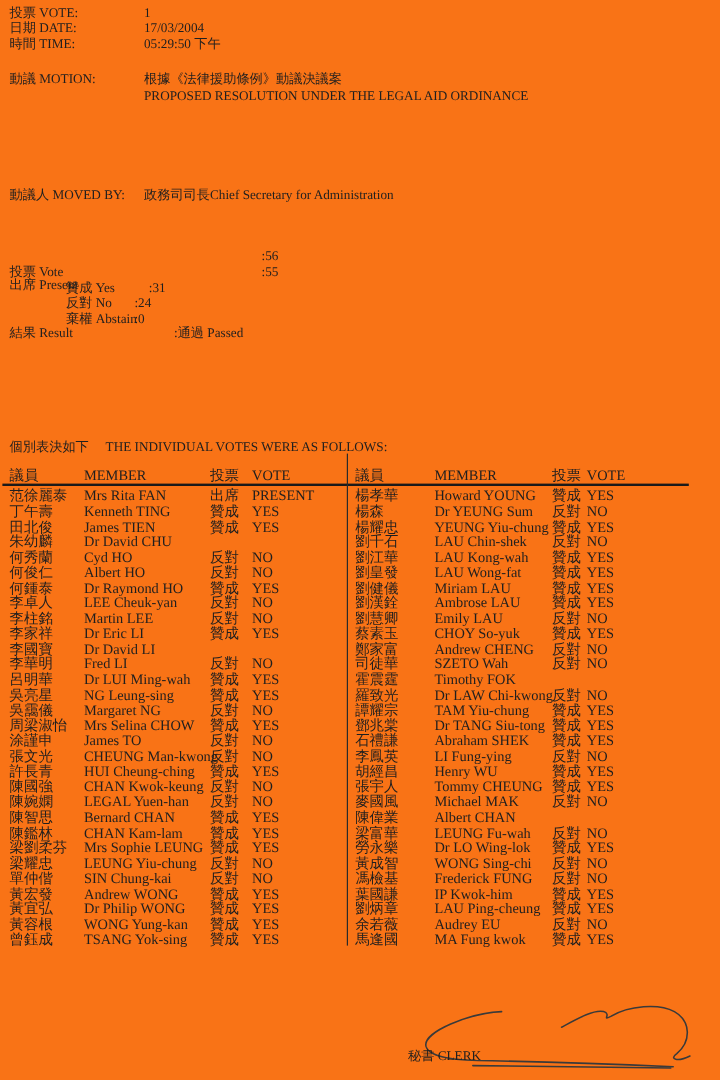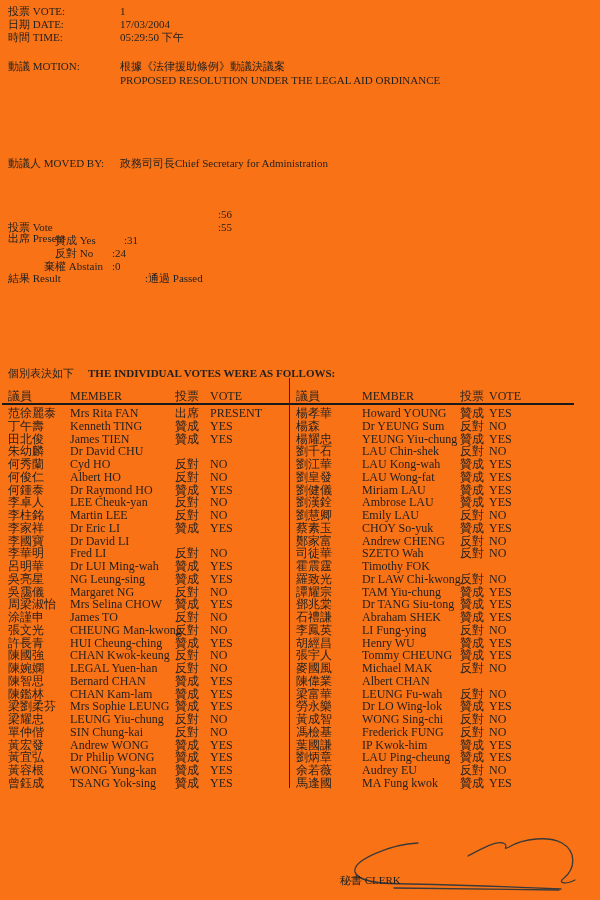--- a/index.html
+++ b/index.html
@@ -71,32 +71,32 @@
     </div>
     <div class="sum-line">
       <span style="left:47px;">贊成 Yes</span>
       <span style="left:116px;">:31</span>
     </div>
     <div class="sum-line">
       <span style="left:47px;">反對 No</span>
       <span style="left:104px;">:24</span>
     </div>
     <div class="sum-line">
-      <span style="left:36px;">棄權 Abstain</span>
+      <span style="left:47px;">棄權 Abstain</span>
       <span style="left:104px;">:0</span>
     </div>
     <div class="sum-line">
       <span style="left:0;">結果 Result</span>
       <span style="left:137px;">:通過 Passed</span>
     </div>
   </div>
 
   <div class="abs" style="left:8px;top:367px;">
     <span>個別表決如下</span>
-    <span style="position:absolute;left:80px;top:0;font-weight:bold;">THE INDIVIDUAL VOTES WERE AS FOLLOWS:</span>
+    <span style="position:absolute;left:80px;top:0;">THE INDIVIDUAL VOTES WERE AS FOLLOWS:</span>
   </div>
 
   <div class="abs vgrid" style="left:8px;top:390px;width:566px;">
     <span class="cell">議員</span>
     <span class="cell">MEMBER</span>
     <span class="cell">投票</span>
     <span class="cell">VOTE</span>
     <span class="cell"></span>
     <span class="cell">議員</span>
     <span class="cell">MEMBER</span>

